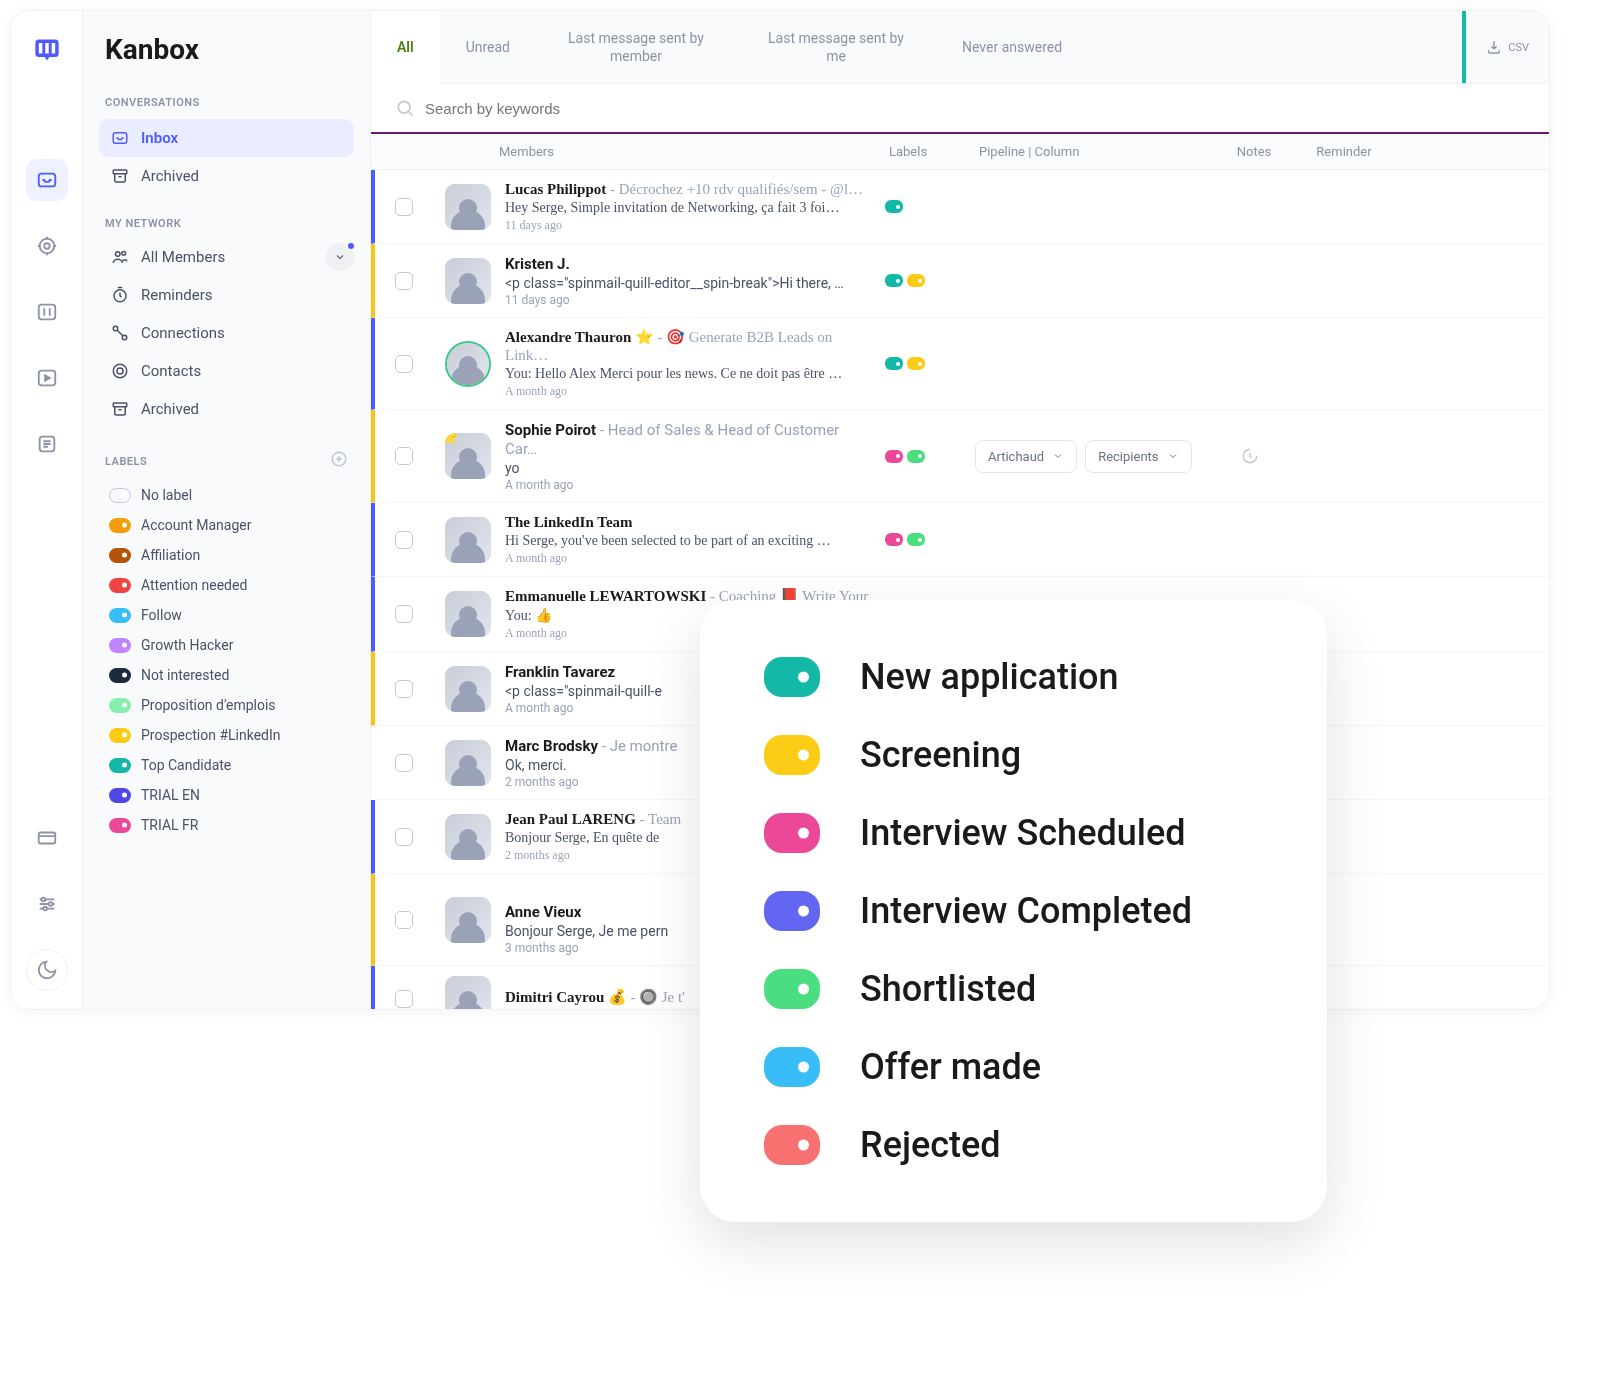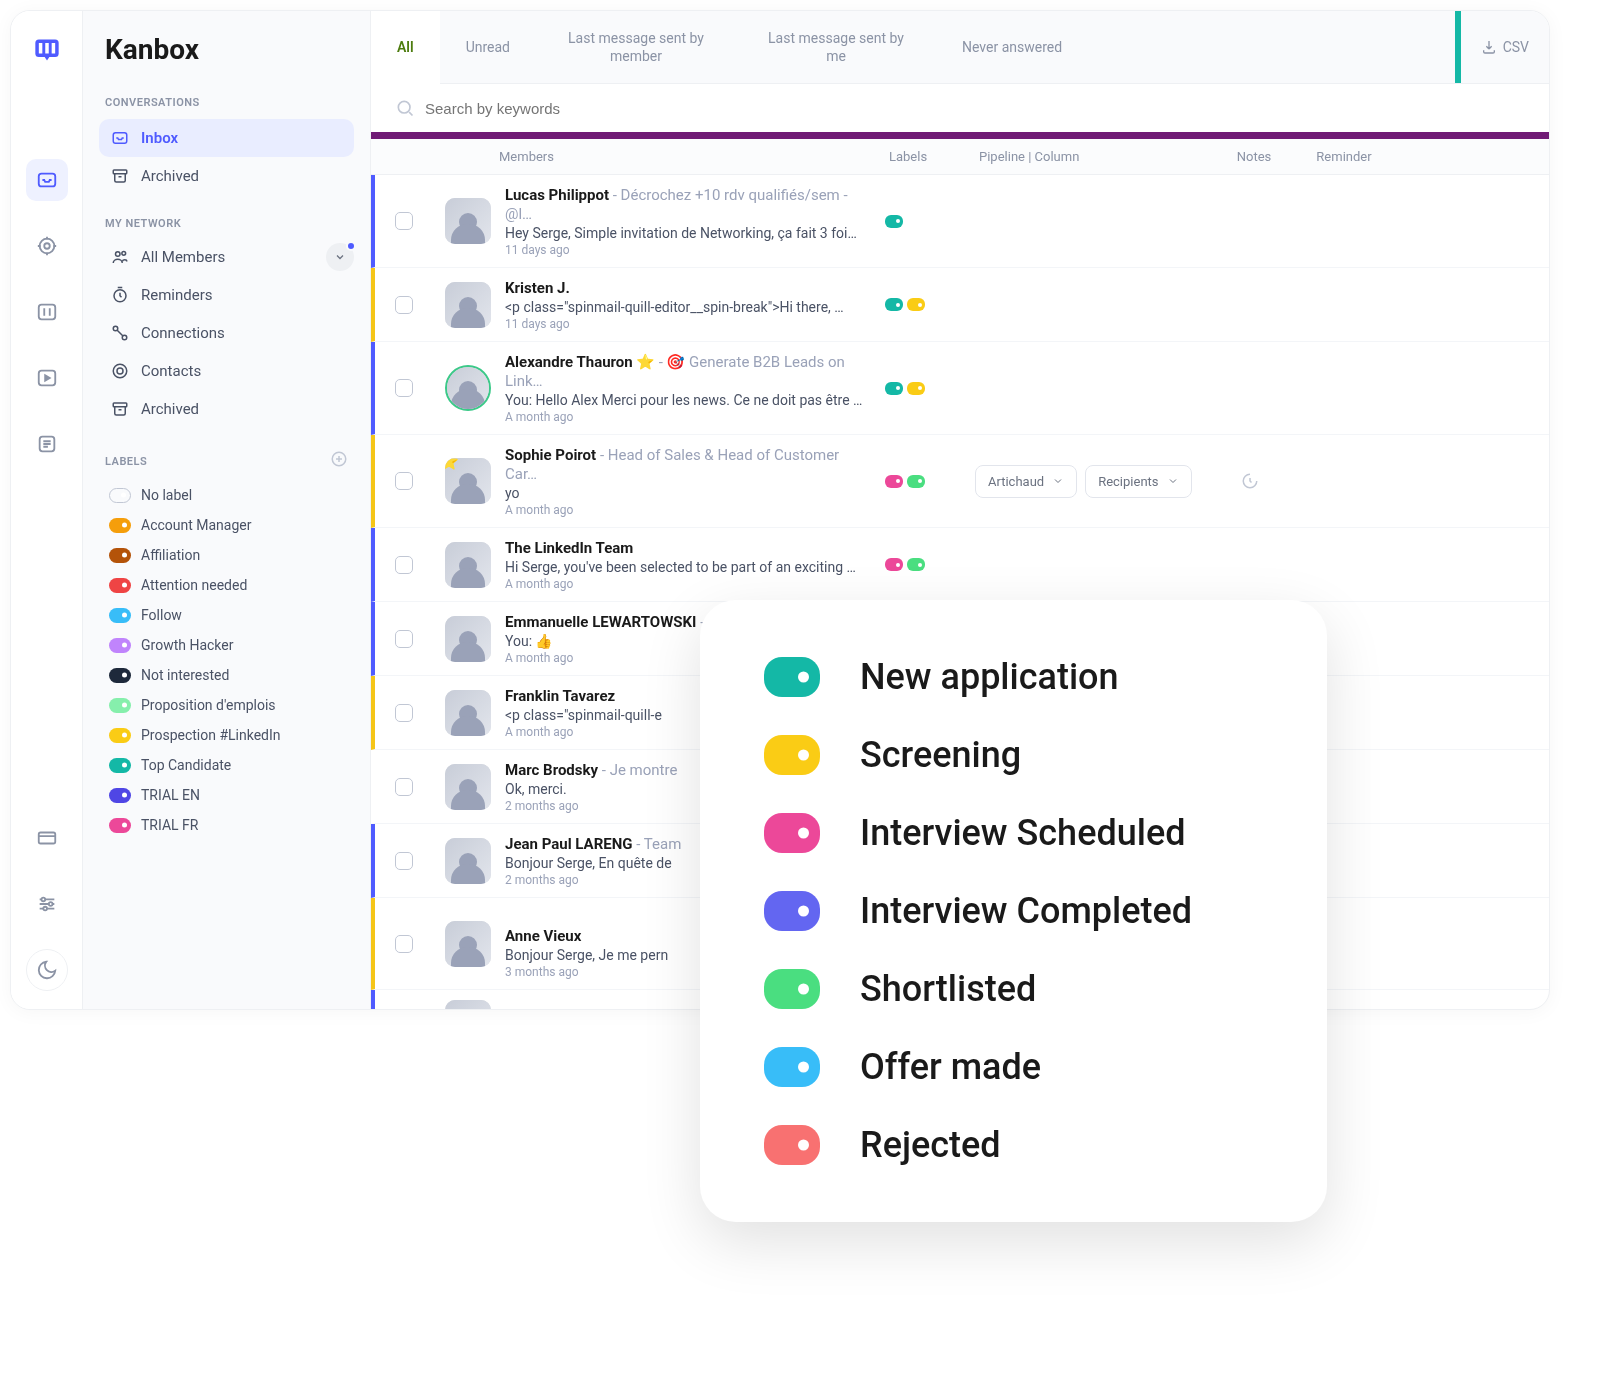--- a/index.html
+++ b/index.html
@@ -27,36 +27,36 @@
 .add-btn { color: #c1c7d4; cursor: pointer; }
 .label-item { display: flex; align-items: center; gap: 10px; padding: 7px 10px; font-size: 14px; color: #4a5265; cursor: pointer; }
 .tag { width: 22px; height: 15px; border-radius: 8px; position: relative; flex-shrink: 0; }
 .tag::after { content: ""; position: absolute; right: 4px; top: 50%; transform: translateY(-50%); width: 5px; height: 5px; background: #fff; border-radius: 50%; }
 
 .main { flex: 1; display: flex; flex-direction: column; overflow: hidden; }
 .tabs { display: flex; border-bottom: 1px solid #eef0f3; background: #f9fafc; align-items: stretch; }
 .tab { padding: 18px 26px; font-size: 14px; color: #8b93a5; cursor: pointer; text-align: center; display: flex; align-items: center; justify-content: center; max-width: 200px; line-height: 1.3; }
 .tab.active { background: #fff; color: #4d7c0f; font-weight: 600; border-bottom: 2px solid #fff; margin-bottom: -1px; }
 .tabs-spacer { flex: 1; }
-.csv-btn { display: flex; align-items: center; gap: 6px; padding: 0 20px; font-size: 14px; color: #8b93a5; cursor: pointer; border-left: 6px solid #14b8a6; }
-.search-row { display: flex; align-items: center; gap: 10px; padding: 14px 24px; border-bottom: 7px solid #701a75; }
+.csv-btn { display: flex; align-items: center; gap: 6px; padding: 0 20px; font-size: 11px; color: #8b93a5; cursor: pointer; border-left: 4px solid #14b8a6; }
+.search-row { display: flex; align-items: center; gap: 10px; padding: 14px 24px; border-bottom: 2px solid #701a75; }
 .search-row svg { width: 20px; height: 20px; color: #c1c7d4; }
 .search-input { border: none; outline: none; font-size: 15px; color: #4a5265; flex: 1; background: transparent; }
 .table-header { display: flex; align-items: center; padding: 10px 24px; font-size: 13px; color: #8b93a5; border-bottom: 1px solid #eef0f3; background: #fbfcfd; }
 .col-check { width: 50px; }
 .col-avatar { width: 54px; }
 .col-member { flex: 1; min-width: 0; }
 .col-labels { width: 90px; }
 .col-pipeline { width: 230px; }
 .col-notes { width: 90px; text-align: center; }
 .col-reminder { width: 90px; text-align: center; }
 
 .msg-list { flex: 1; overflow: auto; }
 .msg-row { display: flex; align-items: center; padding: 10px 24px 10px 20px; border-bottom: 1px solid #f3f5f8; position: relative; border-left: 4px solid transparent; }
-.msg-row.blue { border-left-color: #4f5bff; }
+.msg-row.blue { border-left-color: #4f5bff; font-family: Liberation Serif, serif; }
 .msg-row.yellow { border-left-color: #f5c518; }
 .checkbox { width: 18px; height: 18px; border: 1.5px solid #c1c7d4; border-radius: 5px; }
 .avatar { width: 46px; height: 46px; border-radius: 10px; background: #d6d9e0; margin-right: 14px; overflow: hidden; display: flex; align-items: center; justify-content: center; position: relative; }
 .avatar.round { border-radius: 50%; border: 2px solid #3bc988; }
 .av-placeholder { width: 100%; height: 100%; background: linear-gradient(135deg, #c8cdd8, #e2e5ec); position: relative; }
 .av-placeholder::before { content:""; position:absolute; left:50%; top:32%; transform:translateX(-50%); width:18px; height:18px; background:#9aa2b8; border-radius:50%; }
 .av-placeholder::after { content:""; position:absolute; left:50%; bottom:0; transform:translateX(-50%); width:34px; height:20px; background:#9aa2b8; border-radius:16px 16px 0 0; }
 .star { position: absolute; top: -6px; left: -6px; color: #f5c518; font-size: 16px; }
 .msg-content { flex: 1; min-width: 0; }
 .msg-name { font-size: 15px; font-weight: 700; color: #1a1a1a; display: inline; }

